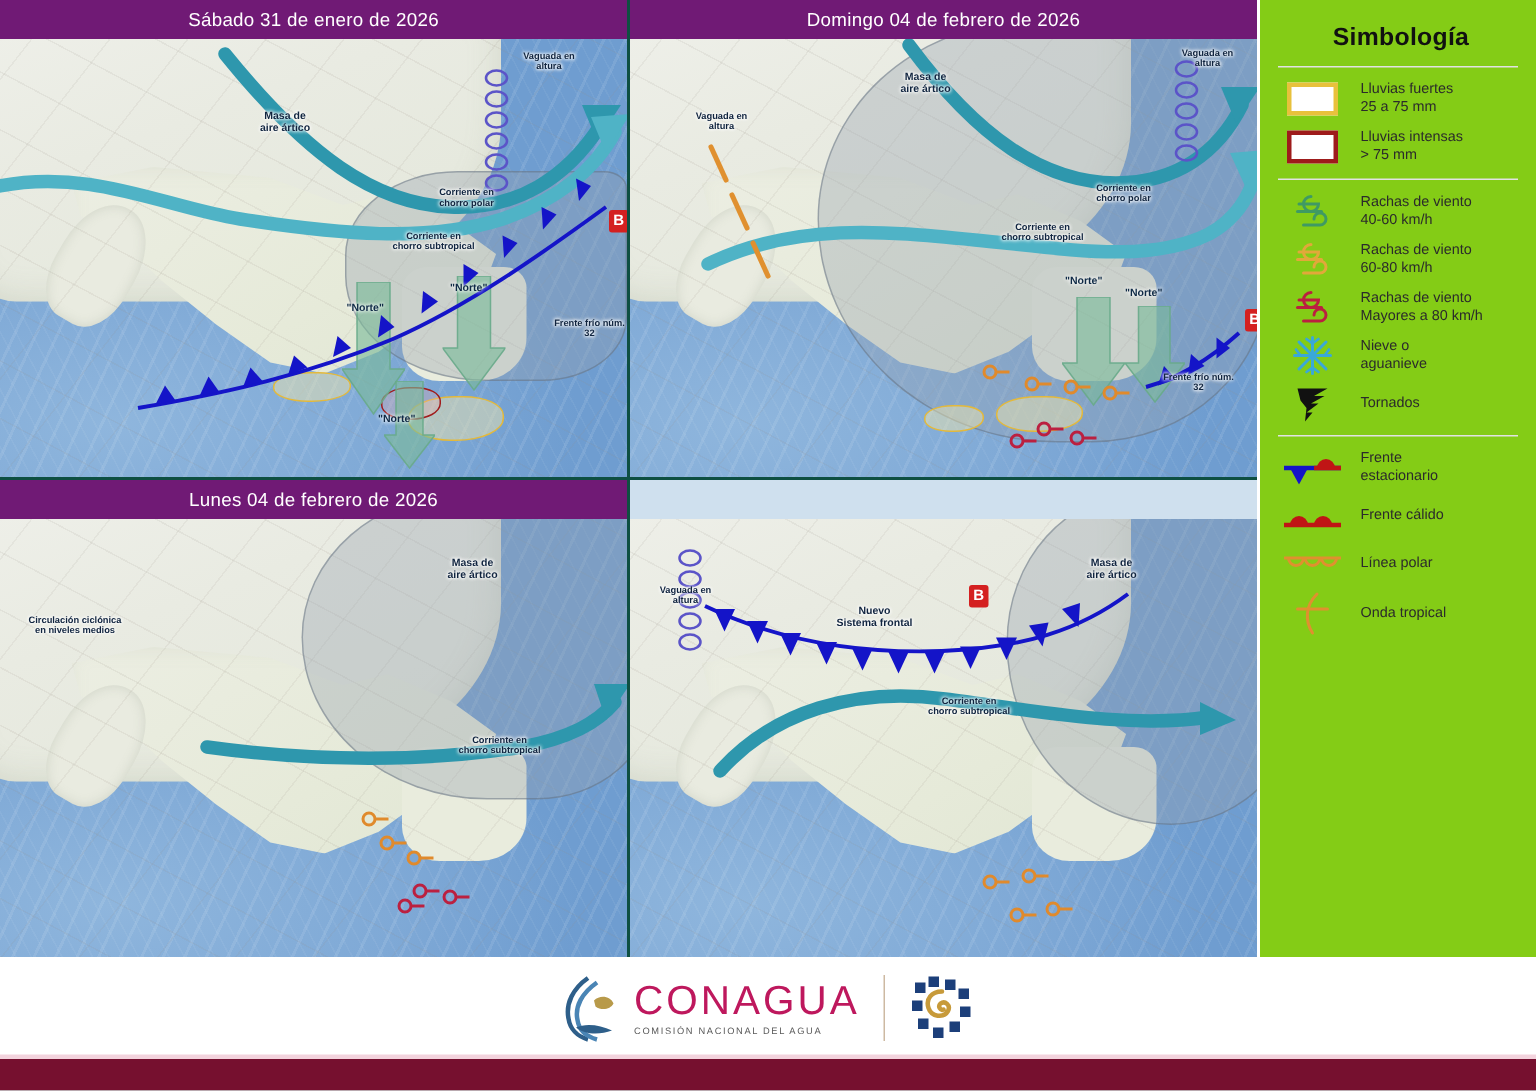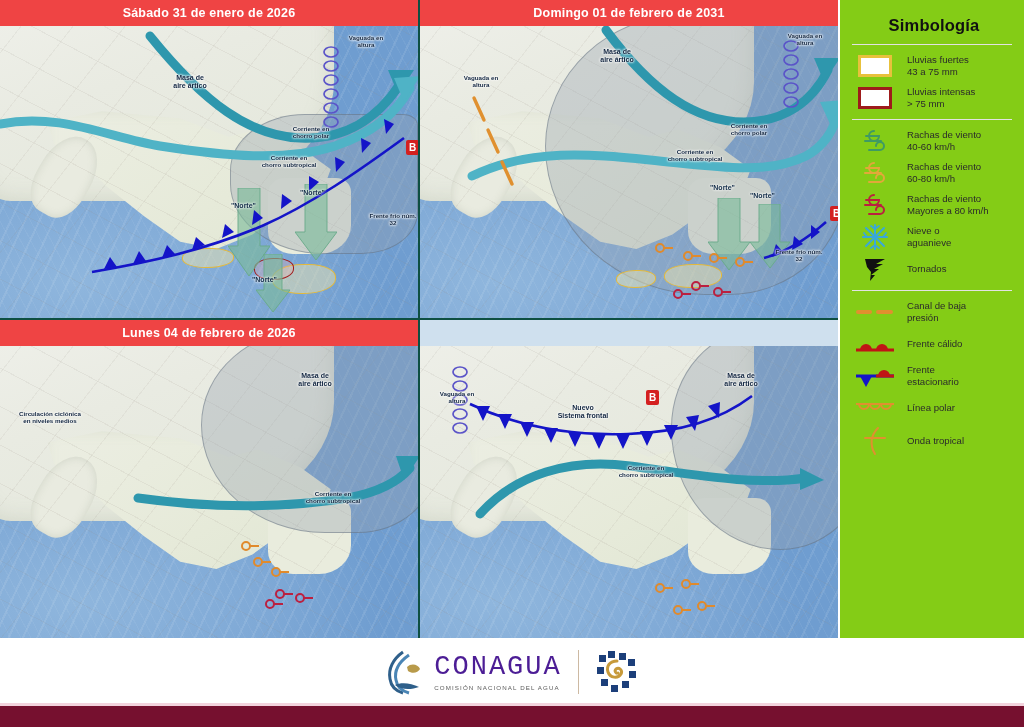--- a/index.html
+++ b/index.html
@@ -7,21 +7,21 @@
     font-family:"Liberation Sans", sans-serif; }
 
   #root { position:relative; width:1024px; height:727px; background:#fff; }
 
   
   .maps { position:absolute; left:0; top:0; width:838px; height:638px;
           display:grid; grid-template-columns:1fr 1fr; grid-template-rows:1fr 1fr;
           background:#0e4f42; gap:2px; }
   .panel { position:relative; overflow:hidden; background:#cfe0ee; }
   .panel-title { position:relative; z-index:40; height:26px; line-height:26px;
-     background:#ef4444; color:#fff; font-weight:bold; font-size:12.5px;
+     background:#701a75; color:#fff; font-weight:normal; font-size:12.5px;
      text-align:center; letter-spacing:.2px; }
   .panel-body { position:absolute; left:0; top:26px; right:0; bottom:0; overflow:hidden; }
 
   
   .ocean { position:absolute; inset:0;
      background:
        radial-gradient(120% 90% at 18% 88%, #8fb6dd 0%, #7fa9d6 38%, #6f9dd0 62%, #6f9dd0 100%),
        linear-gradient(180deg,#eef2f3 0%,#e7eef1 30%,#8db4dc 52%,#7aa7d4 100%);
   }
   .ocean:after{ content:""; position:absolute; inset:0; opacity:.30;
@@ -103,22 +103,22 @@
   .ltxt { font-size:9.6px; color:#2b2b2b; line-height:1.22; white-space:pre-line; }
   .hr { height:1px; background:#e2e2e2; margin:5px 4px 5px 0; }
   .sw { width:34px; height:22px; background:#fff; }
   .sw.y { border:3px solid #e8c13c; }
   .sw.r { border:3px solid #9e1b1b; }
 
   
   .footer { position:absolute; left:0; top:638px; width:1024px; height:68px;
      background:#fff; display:flex; align-items:center; justify-content:center; gap:16px; }
   .logo-conagua { display:flex; align-items:center; gap:9px; }
-  .cg-text .big { font-family:Liberation Mono, monospace; font-size:27px; letter-spacing:2px;
-     color:#4c1d95; line-height:1; }
+  .cg-text .big { font-family:Liberation Sans, sans-serif; font-size:27px; letter-spacing:2px;
+     color:#be185d; line-height:1; }
   .cg-text .small { font-size:6.2px; letter-spacing:1.1px; color:#5a5a5a; margin-top:3px; }
   .divider { width:1px; height:44px; background:#cdb9a2; }
   .logo-smn { display:flex; align-items:center; gap:8px; }
   .smn-text .big { font-family:"Liberation Serif", serif; font-size:27px; letter-spacing:1px;
      color:#2f2f2f; line-height:1; }
   .smn-text .small { font-size:5.6px; letter-spacing:.6px; color:#5a5a5a; line-height:1.35;
      margin-top:2px; white-space:pre-line; }
   .bottombar { position:absolute; left:0; top:706px; width:1024px; height:21px; background:#76102f; }
   .pinkline { position:absolute; left:0; top:703px; width:1024px; height:3px; background:#f3d3dd; }
 </style>
@@ -201,21 +201,21 @@
 chorro subtropical</div>
         <div class="mlabel sm" style="left:362px;top:186px;width:62px;">Frente frío núm.
 32</div>
         <div class="norte" style="left:231px;top:176px;">"Norte"</div>
         <div class="norte" style="left:300px;top:163px;">"Norte"</div>
         <div class="norte" style="left:252px;top:250px;">"Norte"</div>
       </div>
     </div>
 
     <div class="panel">
-      <div class="panel-title">Domingo 01 de febrero de 2031</div>
+      <div class="panel-title">Domingo 04 de febrero de 2026</div>
       <div class="panel-body">
         <div class="ocean"></div>
         <div class="land-us"></div>
         <div class="land-mx"></div>
         <div class="baja"></div>
         <div class="yucatan"></div>
         <div class="state-lines"></div>
         <div class="airmass" style="left:30%;top:-4%;width:72%;height:96%;border-radius:48% 4% 40% 54%;"></div>
 
         <svg class="jet" width="420" height="292" viewBox="0 0 420 292">
@@ -417,21 +417,21 @@
 
   <div class="legend">
     <h2>Simbología</h2>
     <div class="hr"></div>
 
     <div class="lrow">
       <div class="lsym">
           <div class="sw y"></div>
         </div>
       <div class="ltxt">Lluvias fuertes
-43 a 75 mm</div>
+25 a 75 mm</div>
     </div>
     <div class="lrow">
       <div class="lsym">
           <div class="sw r"></div>
         </div>
       <div class="ltxt">Lluvias intensas
 &gt; 75 mm</div>
     </div>
 
     <div class="hr"></div>
@@ -495,51 +495,39 @@
           <path d="M3,3 L23,3 L14,8 L21,8 L12,13 L17,13 L9,19 L13,19 L8,25 L9,16 L5,11 Z"></path>
         </svg>
       </div>
       <div class="ltxt">Tornados</div>
     </div>
 
     <div class="hr"></div>
 
     <div class="lrow">
       <div class="lsym">
-        <svg width="40" height="10" viewBox="0 0 40 10">
-          <g stroke="#e0902f" stroke-width="4" stroke-linecap="round">
-            <line x1="3" y1="5" x2="15" y2="5"></line>
-              <line x1="23" y1="5" x2="36" y2="5"></line>
-          </g>
-        </svg>
-      </div>
-      <div class="ltxt">Canal de baja
-presión</div>
-    </div>
-    <div class="lrow">
-      <div class="lsym">
-        <svg width="42" height="18" viewBox="0 0 42 18">
-          <line x1="2" y1="15" x2="40" y2="15" stroke="#c01515" stroke-width="3"></line>
-          <path d="M6,15 a6,6 0 0 1 12,0 z" fill="#c01515"></path>
-          <path d="M22,15 a6,6 0 0 1 12,0 z" fill="#c01515"></path>
-        </svg>
-      </div>
-      <div class="ltxt">Frente cálido</div>
-    </div>
-    <div class="lrow">
-      <div class="lsym">
         <svg width="42" height="22" viewBox="0 0 42 22">
           <line x1="2" y1="11" x2="40" y2="11" stroke="#1414c8" stroke-width="3"></line>
           <line x1="22" y1="11" x2="40" y2="11" stroke="#c01515" stroke-width="3"></line>
           <polygon points="6,11 18,11 12,22" fill="#1414c8"></polygon>
           <path d="M24,11 a6,6 0 0 1 12,0 z" fill="#c01515"></path>
         </svg>
       </div>
       <div class="ltxt">Frente
 estacionario</div>
+    </div>
+    <div class="lrow">
+      <div class="lsym">
+        <svg width="42" height="18" viewBox="0 0 42 18">
+          <line x1="2" y1="15" x2="40" y2="15" stroke="#c01515" stroke-width="3"></line>
+          <path d="M6,15 a6,6 0 0 1 12,0 z" fill="#c01515"></path>
+          <path d="M22,15 a6,6 0 0 1 12,0 z" fill="#c01515"></path>
+        </svg>
+      </div>
+      <div class="ltxt">Frente cálido</div>
     </div>
     <div class="lrow">
       <div class="lsym">
         <svg width="42" height="16" viewBox="0 0 42 16" fill="none" stroke="#e0902f" stroke-width="2">
           <line x1="2" y1="4" x2="40" y2="4"></line>
           <path d="M5,4 a5,5 0 0 0 10,0"></path>
             <path d="M16,4 a5,5 0 0 0 10,0"></path>
             <path d="M27,4 a5,5 0 0 0 10,0"></path>
         </svg>
       </div>

